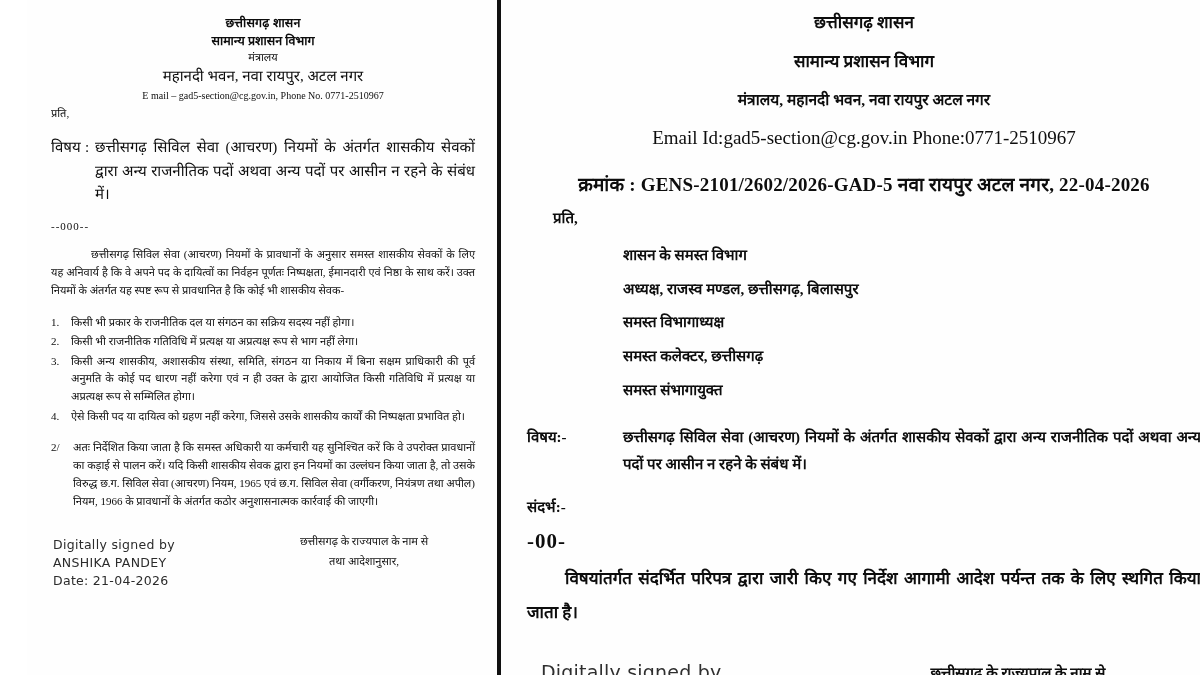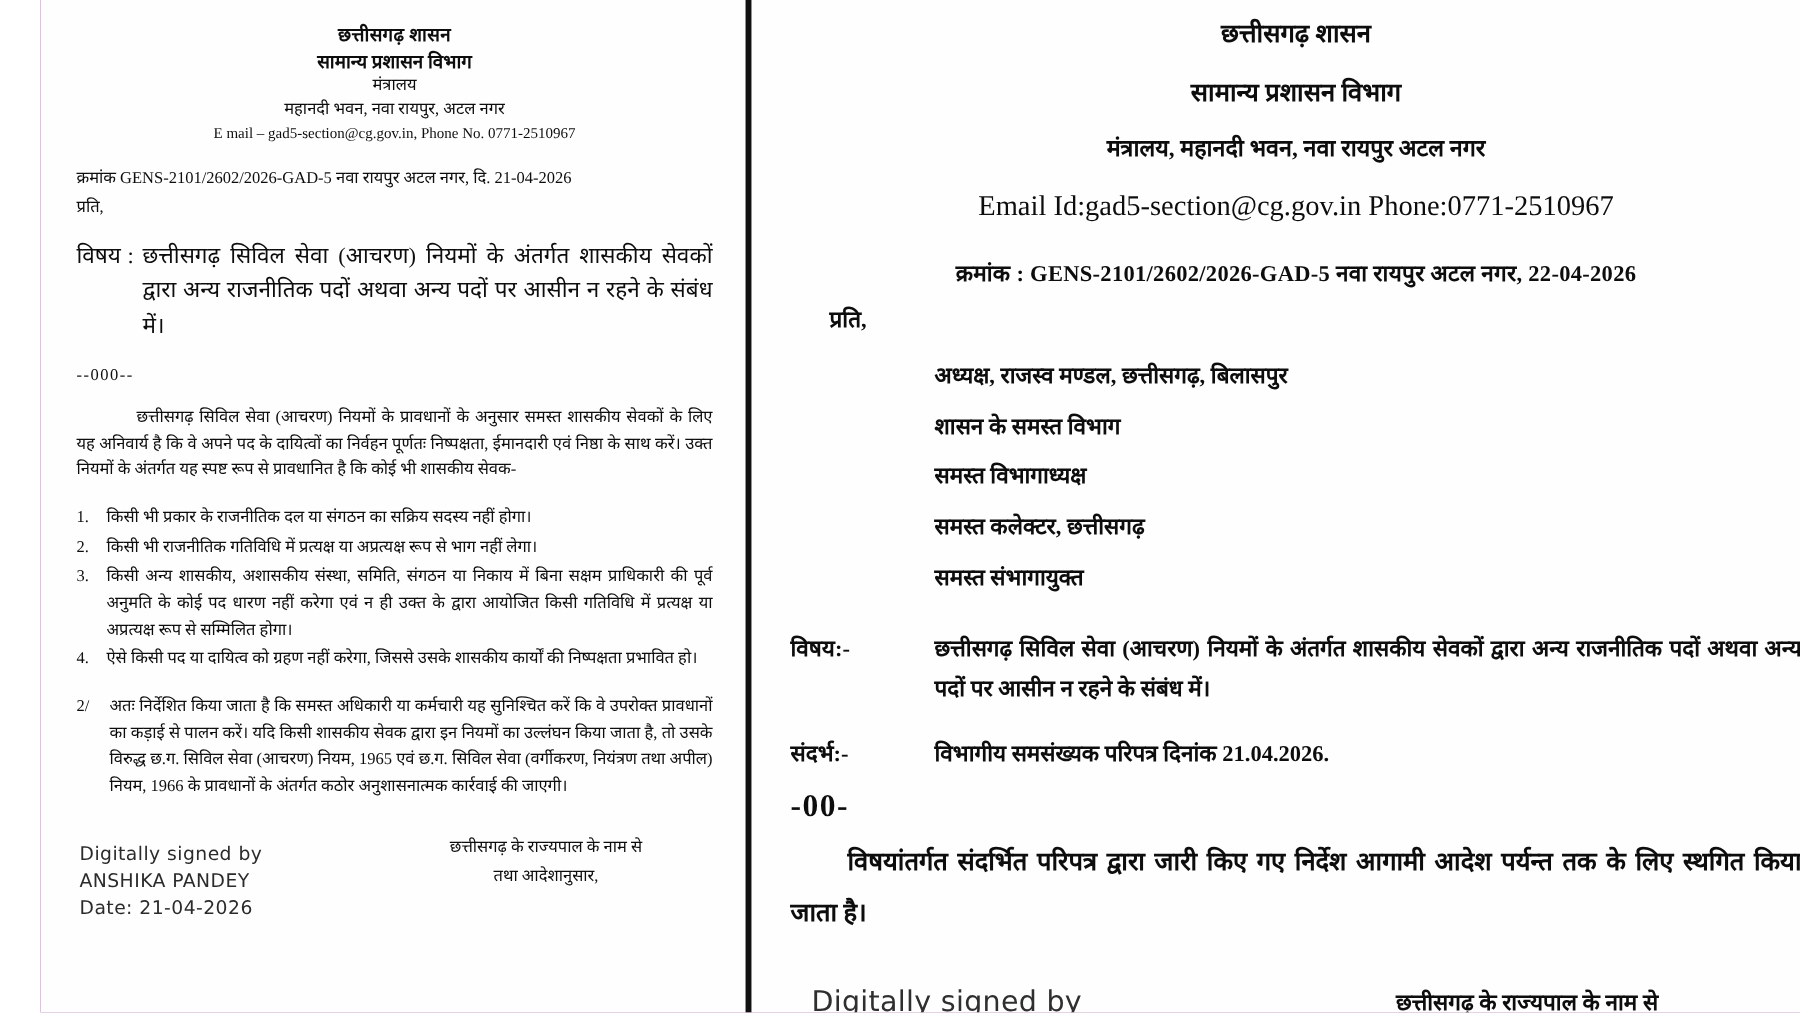--- a/index.html
+++ b/index.html
@@ -45,21 +45,21 @@
   }
 
   
   .l-head {
     text-align: center;
     line-height: 1.45;
   }
   .l-head .l1 { font-size: 12.5px; font-weight: 700; letter-spacing: .2px; }
   .l-head .l2 { font-size: 12.5px; font-weight: 700; }
   .l-head .l3 { font-size: 11px; }
-  .l-head .l4 { font-size: 11px; }
+  .l-head .l4 { font-size: 15px; }
   .l-head .l5 { font-size: 10px; margin-top: 1px; }
 
   .l-num {
     margin-top: 14px;
     font-size: 11px;
     line-height: 1.4;
   }
   .l-prati {
     margin-top: 2px;
     font-size: 11px;
@@ -143,21 +143,21 @@
     text-align: center;
     line-height: 1.5;
   }
   .r-head .r1 { font-size: 17px; font-weight: 700; }
   .r-head .r2 { font-size: 17px; font-weight: 700; margin-top: 13px; }
   .r-head .r3 { font-size: 15.5px; font-weight: 700; margin-top: 14px; }
   .r-head .r4 { font-size: 19px; font-weight: 400; margin-top: 13px; }
 
   .r-num {
     margin-top: 18px;
-    font-size: 15px;
+    font-size: 19px;
     font-weight: 700;
     text-align: center;
     letter-spacing: .2px;
   }
   .r-prati {
     margin-top: 10px;
     margin-left: 26px;
     font-size: 15px;
     font-weight: 700;
   }
@@ -229,21 +229,20 @@
   <div class="doc doc-left">
 
     <div class="l-head">
       <div class="l1">छत्तीसगढ़ शासन</div>
       <div class="l2">सामान्य प्रशासन विभाग</div>
       <div class="l3">मंत्रालय</div>
       <div class="l4">महानदी भवन, नवा रायपुर, अटल नगर</div>
       <div class="l5">E mail – gad5-section@cg.gov.in, Phone No. 0771-2510967</div>
     </div>
 
-    <div class="l-num">क्रमांक GENS-2101/2602/2026-GAD-5  नवा रायपुर अटल नगर, दि. 21-04-2026</div>
     <div class="l-prati">प्रति,</div>
 
 
     <div class="l-vishay">
       <div class="lbl">विषय</div>
       <div class="colon">:</div>
       <div class="txt">छत्तीसगढ़ सिविल सेवा (आचरण) नियमों के अंतर्गत शासकीय सेवकों द्वारा अन्य राजनीतिक पदों अथवा अन्य पदों पर आसीन न रहने के संबंध में।</div>
     </div>
 
     <div class="l-sep">--000--</div>
@@ -298,35 +297,34 @@
       <div class="r1">छत्तीसगढ़ शासन</div>
       <div class="r2">सामान्य प्रशासन विभाग</div>
       <div class="r3">मंत्रालय, महानदी भवन, नवा रायपुर अटल नगर</div>
       <div class="r4">Email Id:gad5-section@cg.gov.in  Phone:0771-2510967</div>
     </div>
 
     <div class="r-num">क्रमांक : GENS-2101/2602/2026-GAD-5     नवा रायपुर अटल नगर, 22-04-2026</div>
     <div class="r-prati">प्रति,</div>
 
     <div class="r-addr">
+      <div>शासन के समस्त विभाग</div>
       <div>अध्यक्ष, राजस्व मण्डल, छत्तीसगढ़, बिलासपुर</div>
-      <div>शासन के समस्त विभाग</div>
       <div>समस्त विभागाध्यक्ष</div>
       <div>समस्त कलेक्टर, छत्तीसगढ़</div>
       <div>समस्त संभागायुक्त</div>
     </div>
 
     <div class="r-row">
       <div class="lbl">विषय:-</div>
       <div class="txt">छत्तीसगढ़ सिविल सेवा (आचरण) नियमों के अंतर्गत शासकीय सेवकों द्वारा अन्य राजनीतिक पदों अथवा अन्य पदों पर आसीन न रहने के संबंध में।</div>
     </div>
 
     <div class="r-row single">
       <div class="lbl">संदर्भ:-</div>
-      <div class="txt">विभागीय समसंख्यक परिपत्र दिनांक 21.04.2026.</div>
     </div>
 
     <div class="r-sep">-00-</div>
 
     <div class="r-body">विषयांतर्गत संदर्भित परिपत्र द्वारा जारी किए गए निर्देश आगामी आदेश पर्यन्त तक के लिए स्थगित किया जाता है।</div>
 
     <div class="r-sign-area">
       <div class="r-sig">
         <div>Digitally signed by</div>
         <div>Anshika Pandey</div>

